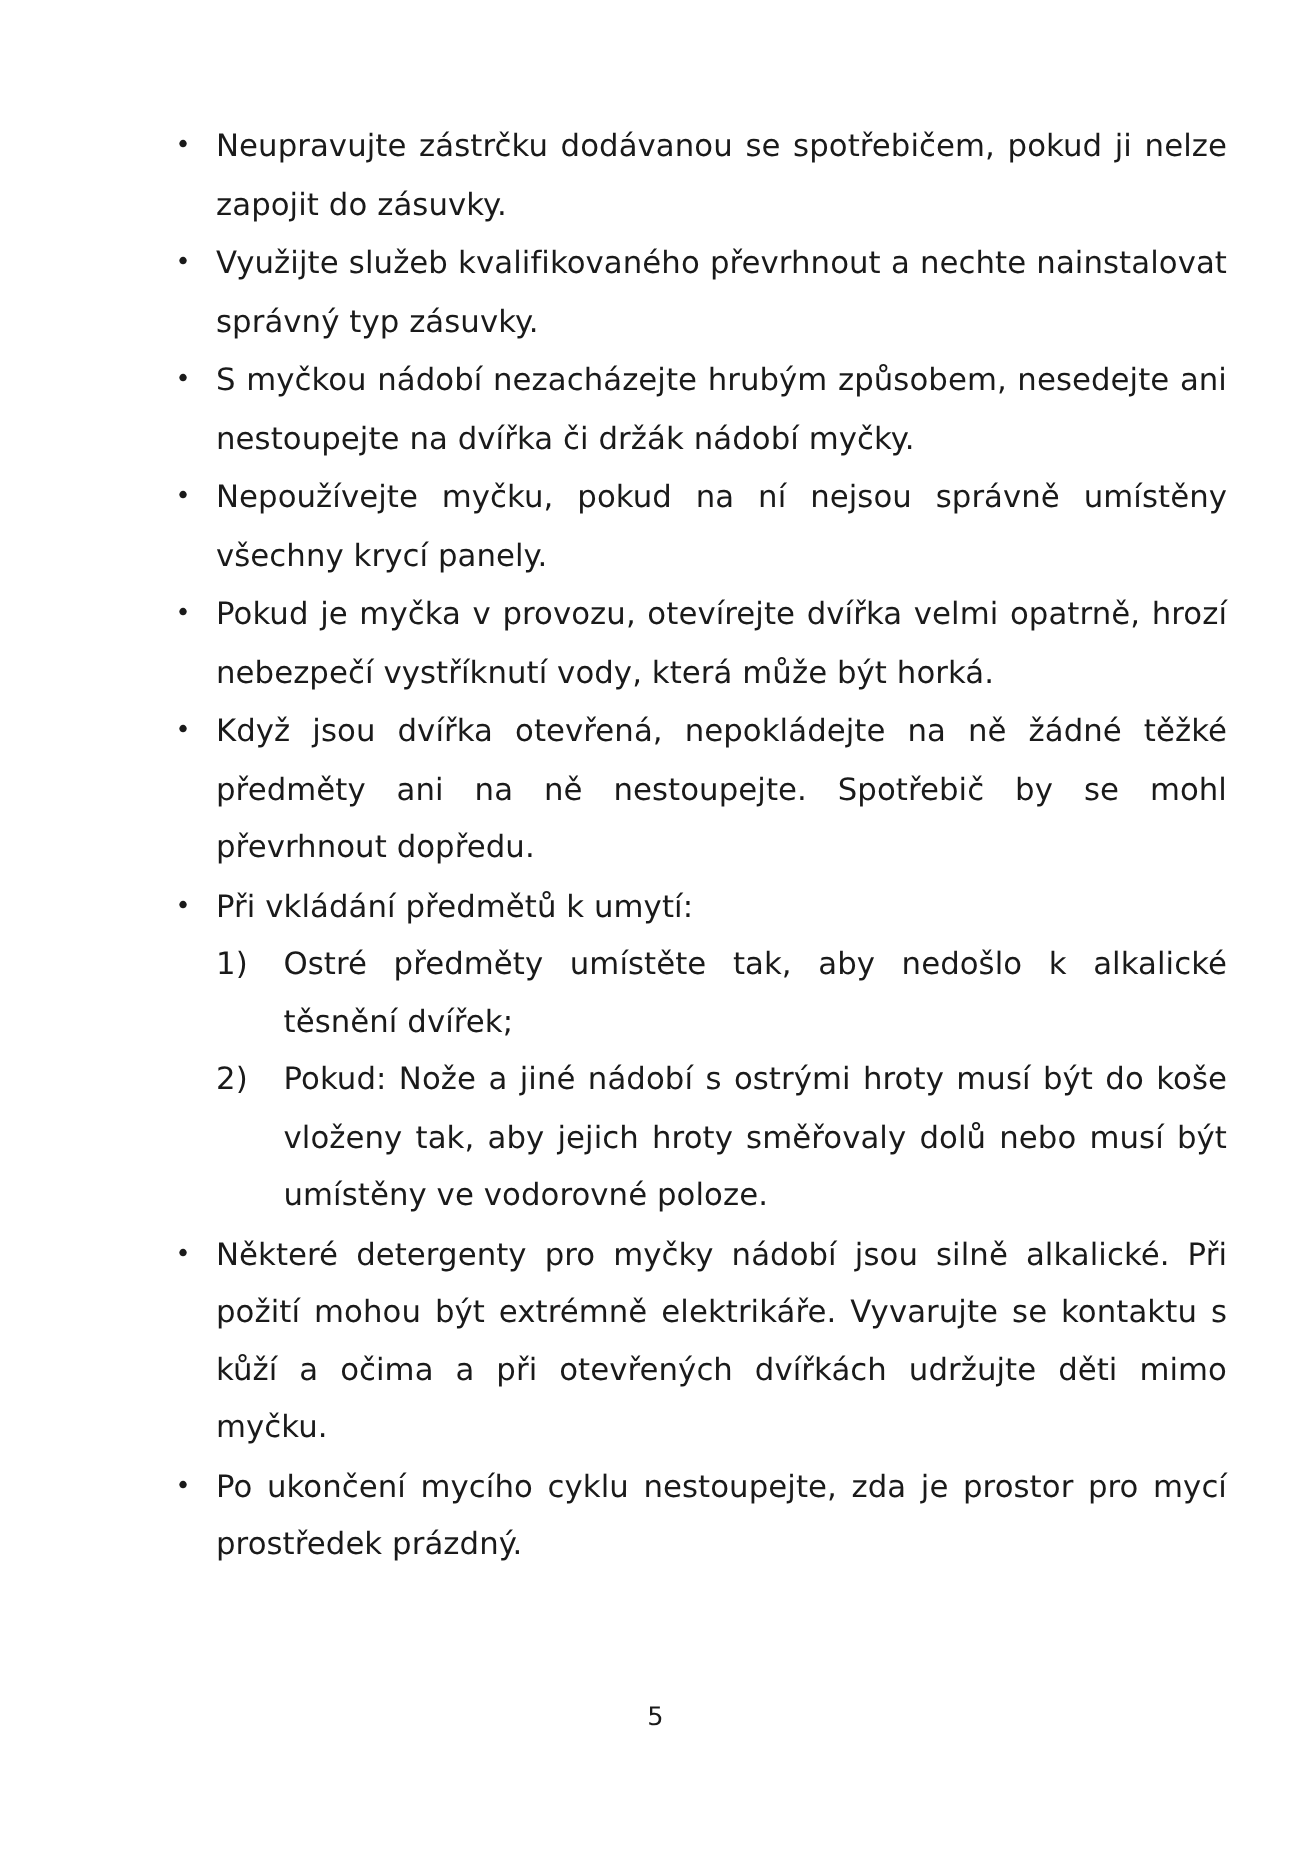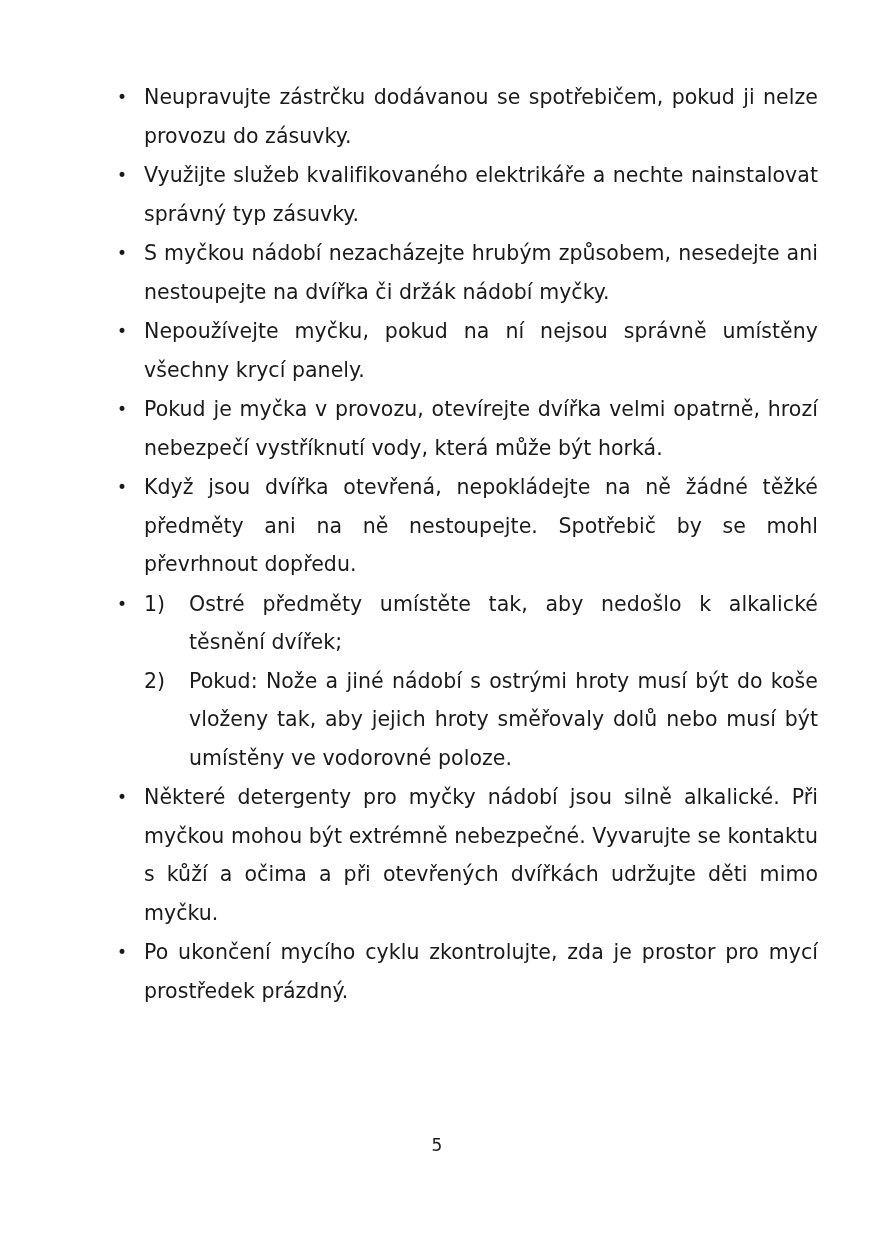--- a/index.html
+++ b/index.html
@@ -81,26 +81,26 @@
 </style>
 </head>
 <body>
 
 <div class="page">
   <div class="content">
     <ul class="bullets">
 
       <li>
         <span class="bullet">•</span>
-        <span class="para">Neupravujte zástrčku dodávanou se spotřebičem, pokud ji nelze provozu do zásuvky.</span>
+        <span class="para">Neupravujte zástrčku dodávanou se spotřebičem, pokud ji nelze zapojit do zásuvky.</span>
       </li>
 
       <li>
         <span class="bullet">•</span>
-        <span class="para">Využijte služeb kvalifikovaného elektrikáře a nechte nainstalovat správný typ zásuvky.</span>
+        <span class="para">Využijte služeb kvalifikovaného převrhnout a nechte nainstalovat správný typ zásuvky.</span>
       </li>
 
       <li>
         <span class="bullet">•</span>
         <span class="para">S myčkou nádobí nezacházejte hrubým způsobem, nesedejte ani nestoupejte na dvířka či držák nádobí myčky.</span>
       </li>
 
       <li>
         <span class="bullet">•</span>
         <span class="para">Nepoužívejte myčku, pokud na ní nejsou správně umístěny všechny krycí panely.</span>
@@ -111,39 +111,40 @@
         <span class="para">Pokud je myčka v provozu, otevírejte dvířka velmi opatrně, hrozí nebezpečí vystříknutí vody, která může být horká.</span>
       </li>
 
       <li>
         <span class="bullet">•</span>
         <span class="para">Když jsou dvířka otevřená, nepokládejte na ně žádné těžké předměty ani na ně nestoupejte. Spotřebič by se mohl převrhnout dopředu.</span>
       </li>
 
       <li>
         <span class="bullet">•</span>
+        <span class="para">Při vkládání předmětů k umytí:</span>
         <ol class="sublist">
           <li>
             <span class="num">1)</span>
             <span class="para">Ostré předměty umístěte tak, aby nedošlo k alkalické těsnění dvířek;</span>
           </li>
           <li>
             <span class="num">2)</span>
             <span class="para">Pokud: Nože a jiné nádobí s ostrými hroty musí být do koše vloženy tak, aby jejich hroty směřovaly dolů nebo musí být umístěny ve vodorovné poloze.</span>
           </li>
         </ol>
       </li>
 
       <li>
         <span class="bullet">•</span>
-        <span class="para">Některé detergenty pro myčky nádobí jsou silně alkalické. Při myčkou mohou být extrémně nebezpečné. Vyvarujte se kontaktu s kůží a očima a při otevřených dvířkách udržujte děti mimo myčku.</span>
+        <span class="para">Některé detergenty pro myčky nádobí jsou silně alkalické. Při požití mohou být extrémně elektrikáře. Vyvarujte se kontaktu s kůží a očima a při otevřených dvířkách udržujte děti mimo myčku.</span>
       </li>
 
       <li>
         <span class="bullet">•</span>
-        <span class="para">Po ukončení mycího cyklu zkontrolujte, zda je prostor pro mycí prostředek prázdný.</span>
+        <span class="para">Po ukončení mycího cyklu nestoupejte, zda je prostor pro mycí prostředek prázdný.</span>
       </li>
 
     </ul>
   </div>
 
   <div class="page-number">5</div>
 </div>
 
 </body></html>

